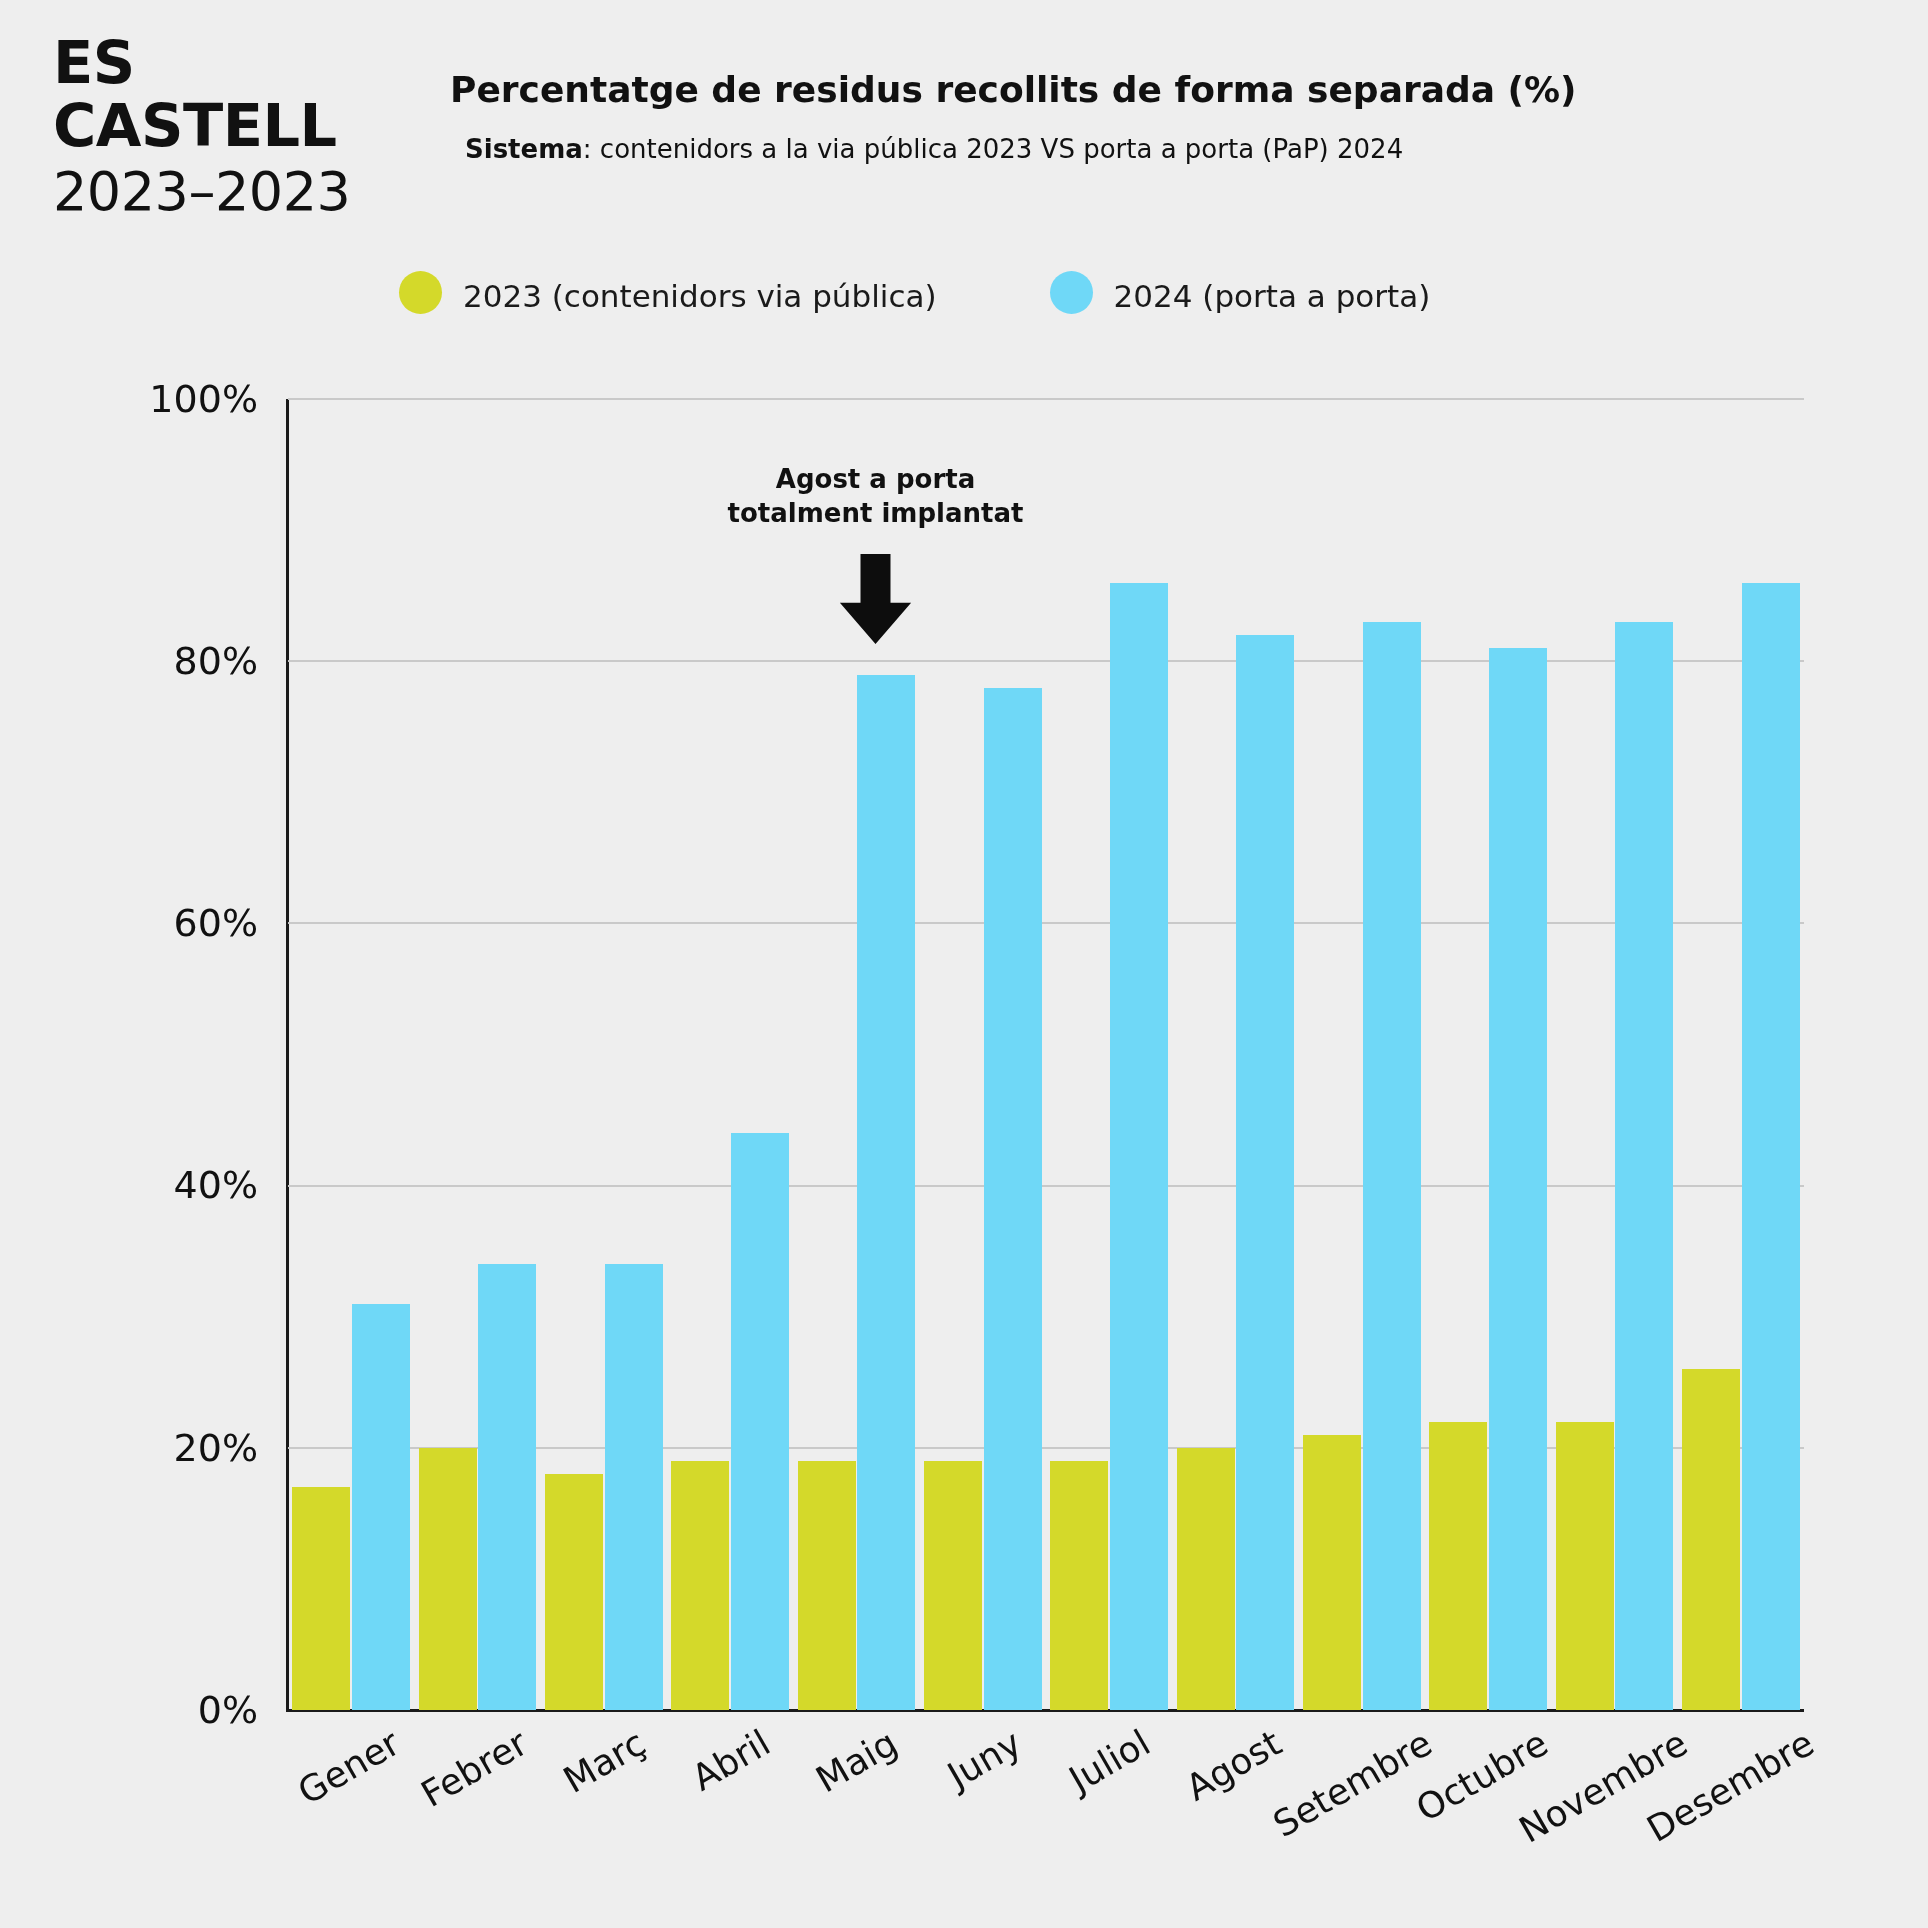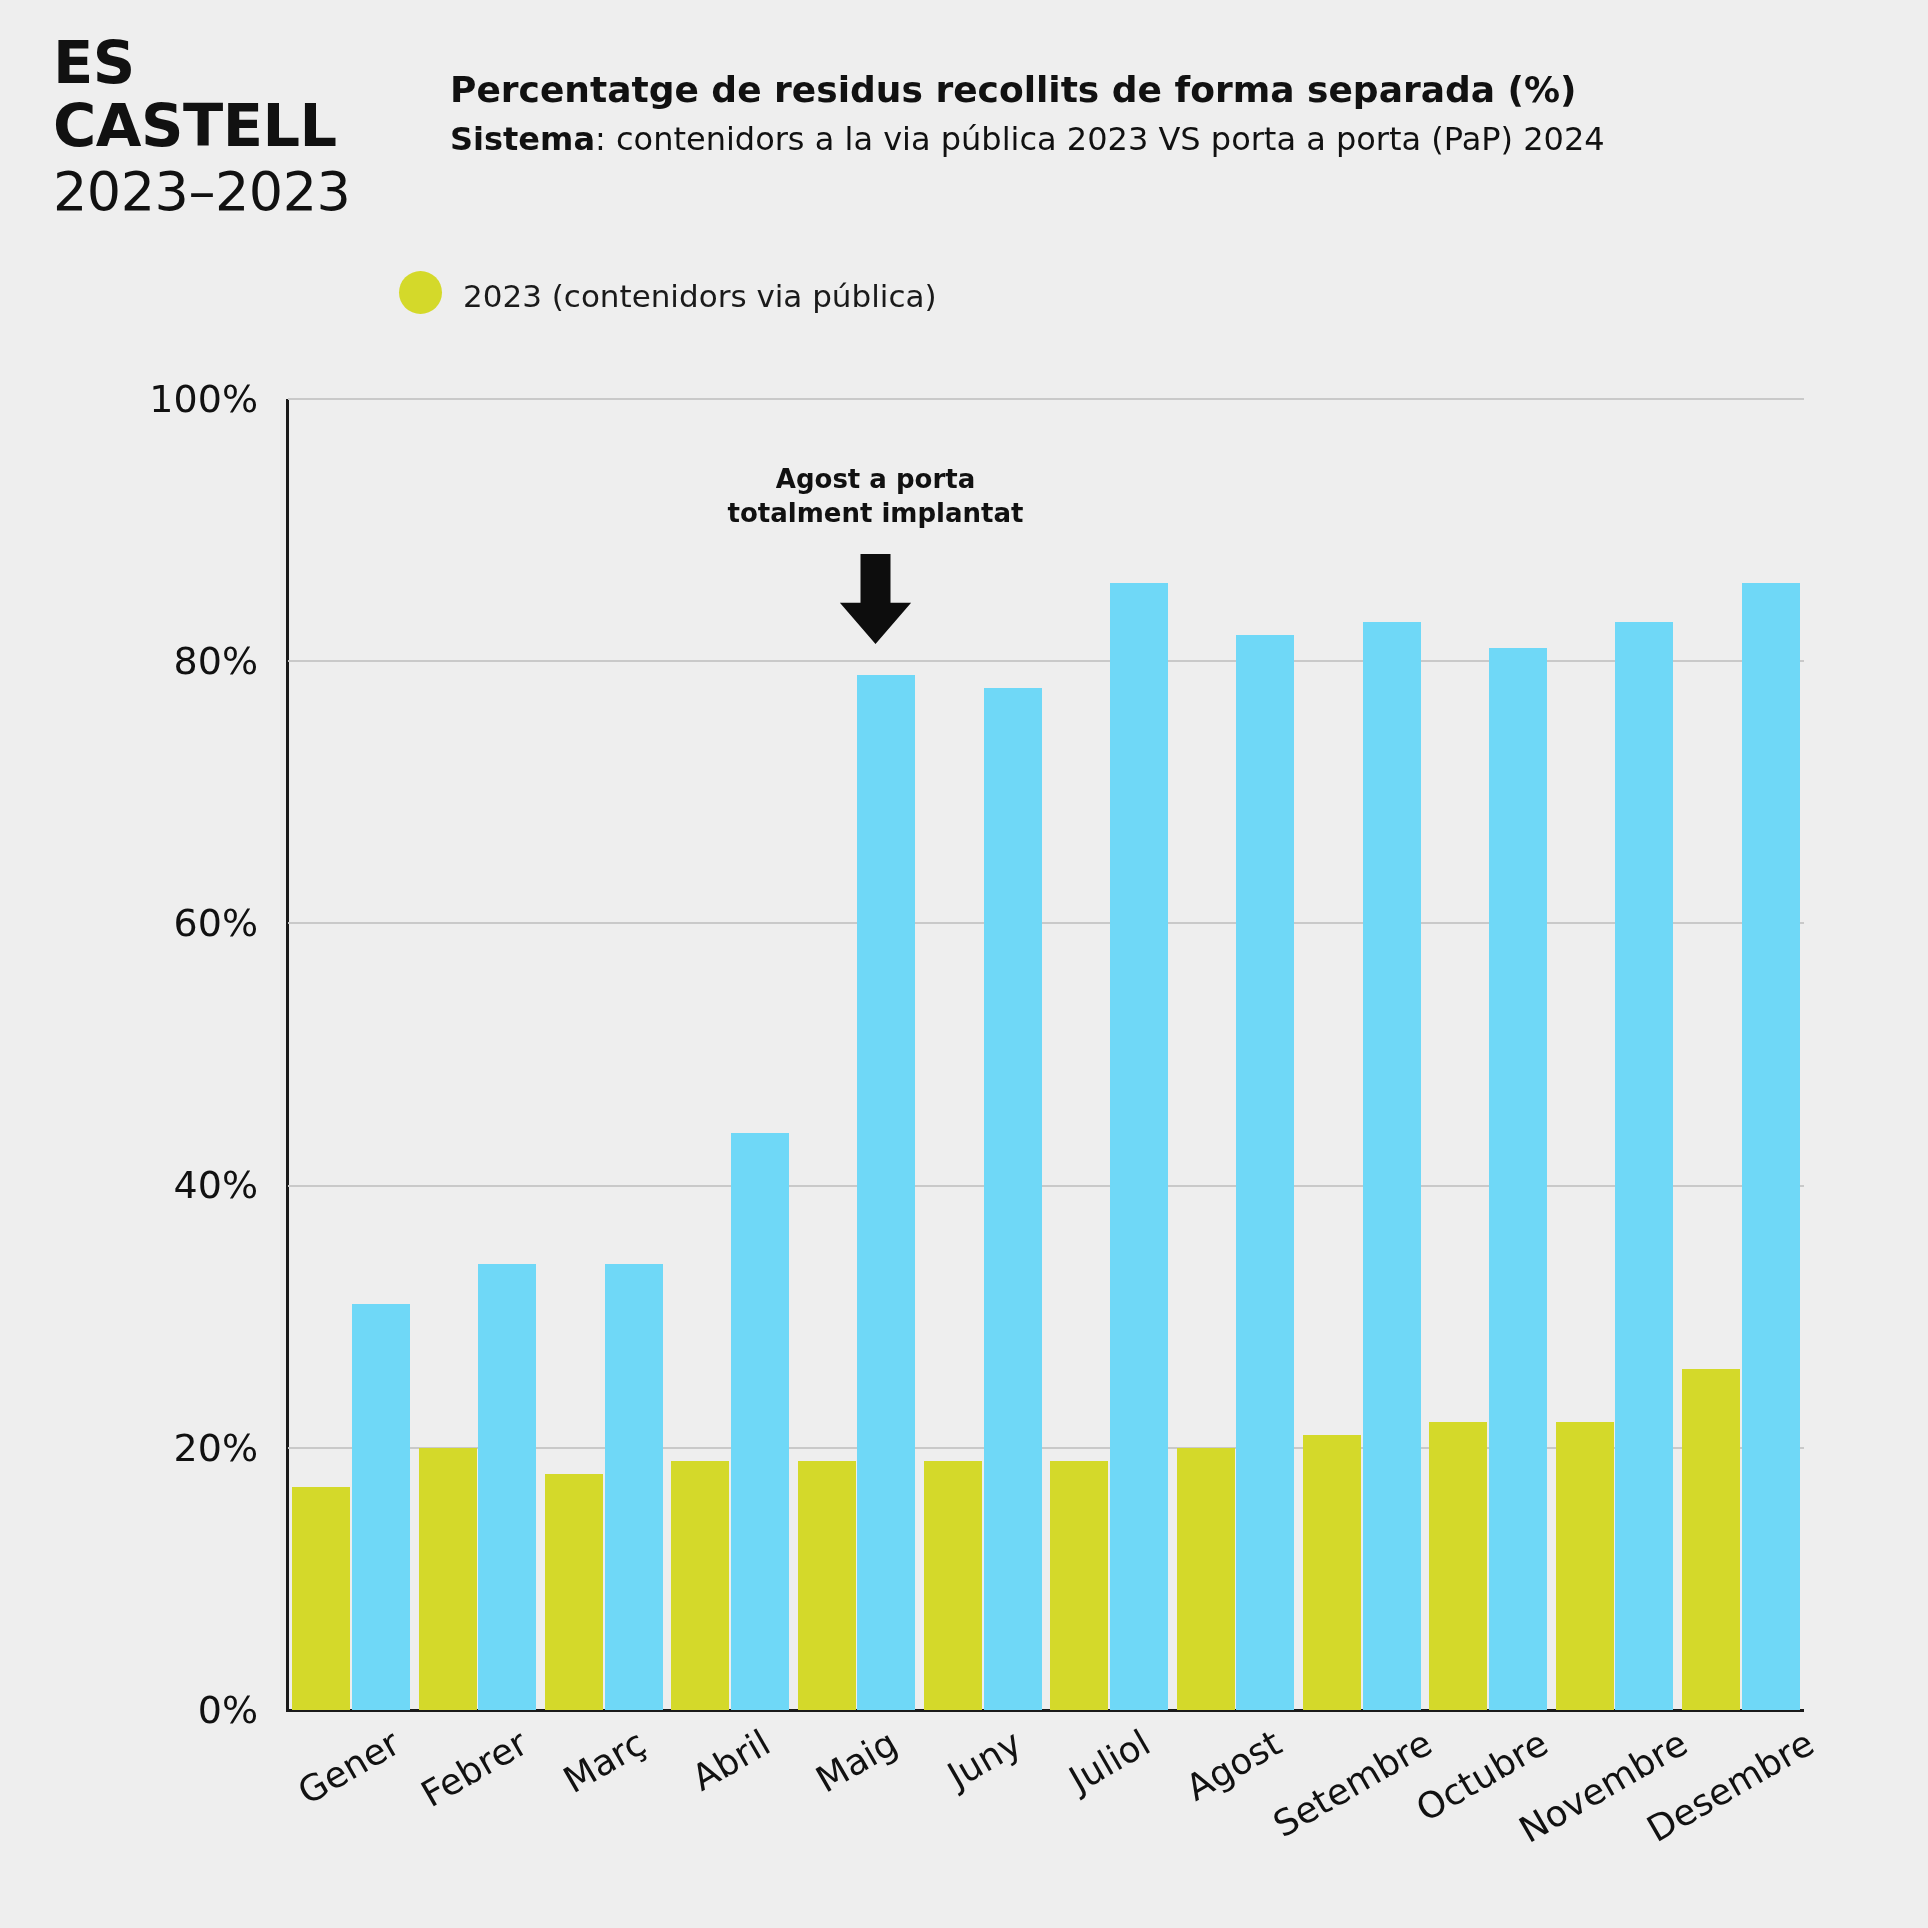--- a/index.html
+++ b/index.html
@@ -58,24 +58,24 @@
     top: 64px;
     width: 1412px;
   }
   .subtitle-1 {
     font-size: 36px;
     font-weight: 700;
     line-height: 1.45;
     margin: 0;
   }
   .subtitle-2 {
-    font-size: 32px;
+    font-size: 26px;
     font-weight: 400;
     line-height: 1.45;
-    margin: 0;
+    margin: 15px;
   }
   .subtitle-2 .bold {
     font-weight: 700;
   }
 
   
   #legend {
     position: absolute;
     top: 271px;
     left: 399px;
@@ -229,20 +229,24 @@
     <p class="subtitle-2">
       <span class="bold">Sistema</span><span>: contenidors a la via pública 2023 VS porta a porta (PaP) 2024</span>
     </p>
   </div>
 </div>
 
 <div id="legend">
     <div class="legend-item">
       <span class="legend-dot" style="background: rgb(212, 217, 42);"></span>
       <span class="legend-label">2023 (contenidors via pública)</span>
+    </div>
+    <div class="legend-item">
+      <span class="legend-dot" style="background: rgb(111, 216, 247);"></span>
+      <span class="legend-label">2024 (porta a porta)</span>
     </div>
   </div>
 
 <div id="plot">
   <div class="axis-line"></div>
   <div class="baseline"></div>
   <div id="gridlines">
       <div class="gridline" style="top: 1048px;"></div>
       <div class="gridline" style="top: 786px;"></div>
       <div class="gridline" style="top: 523px;"></div>

